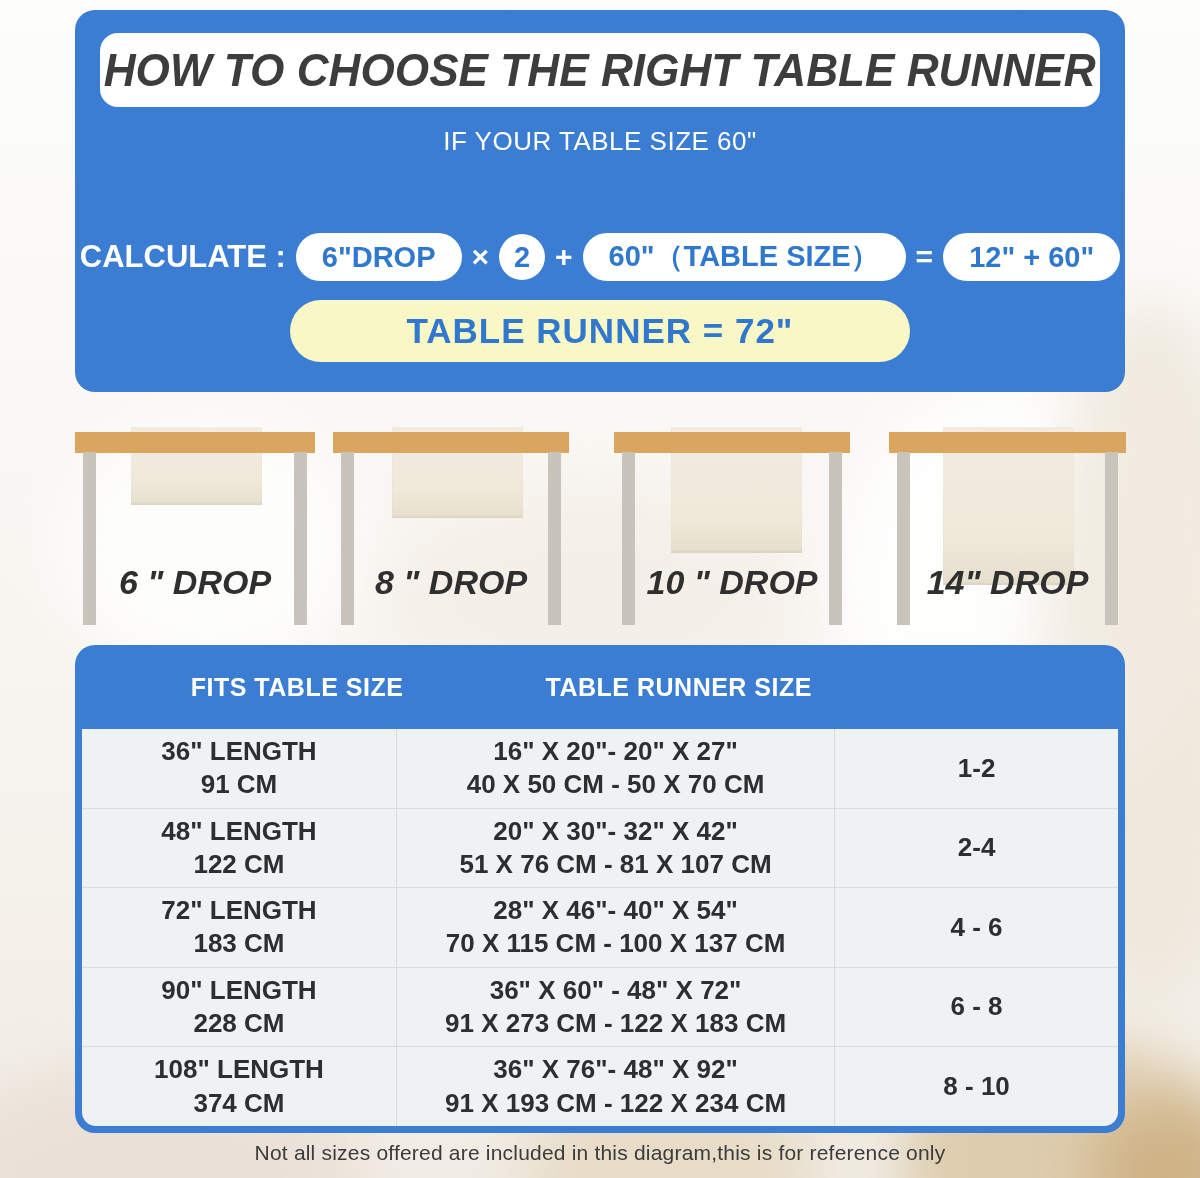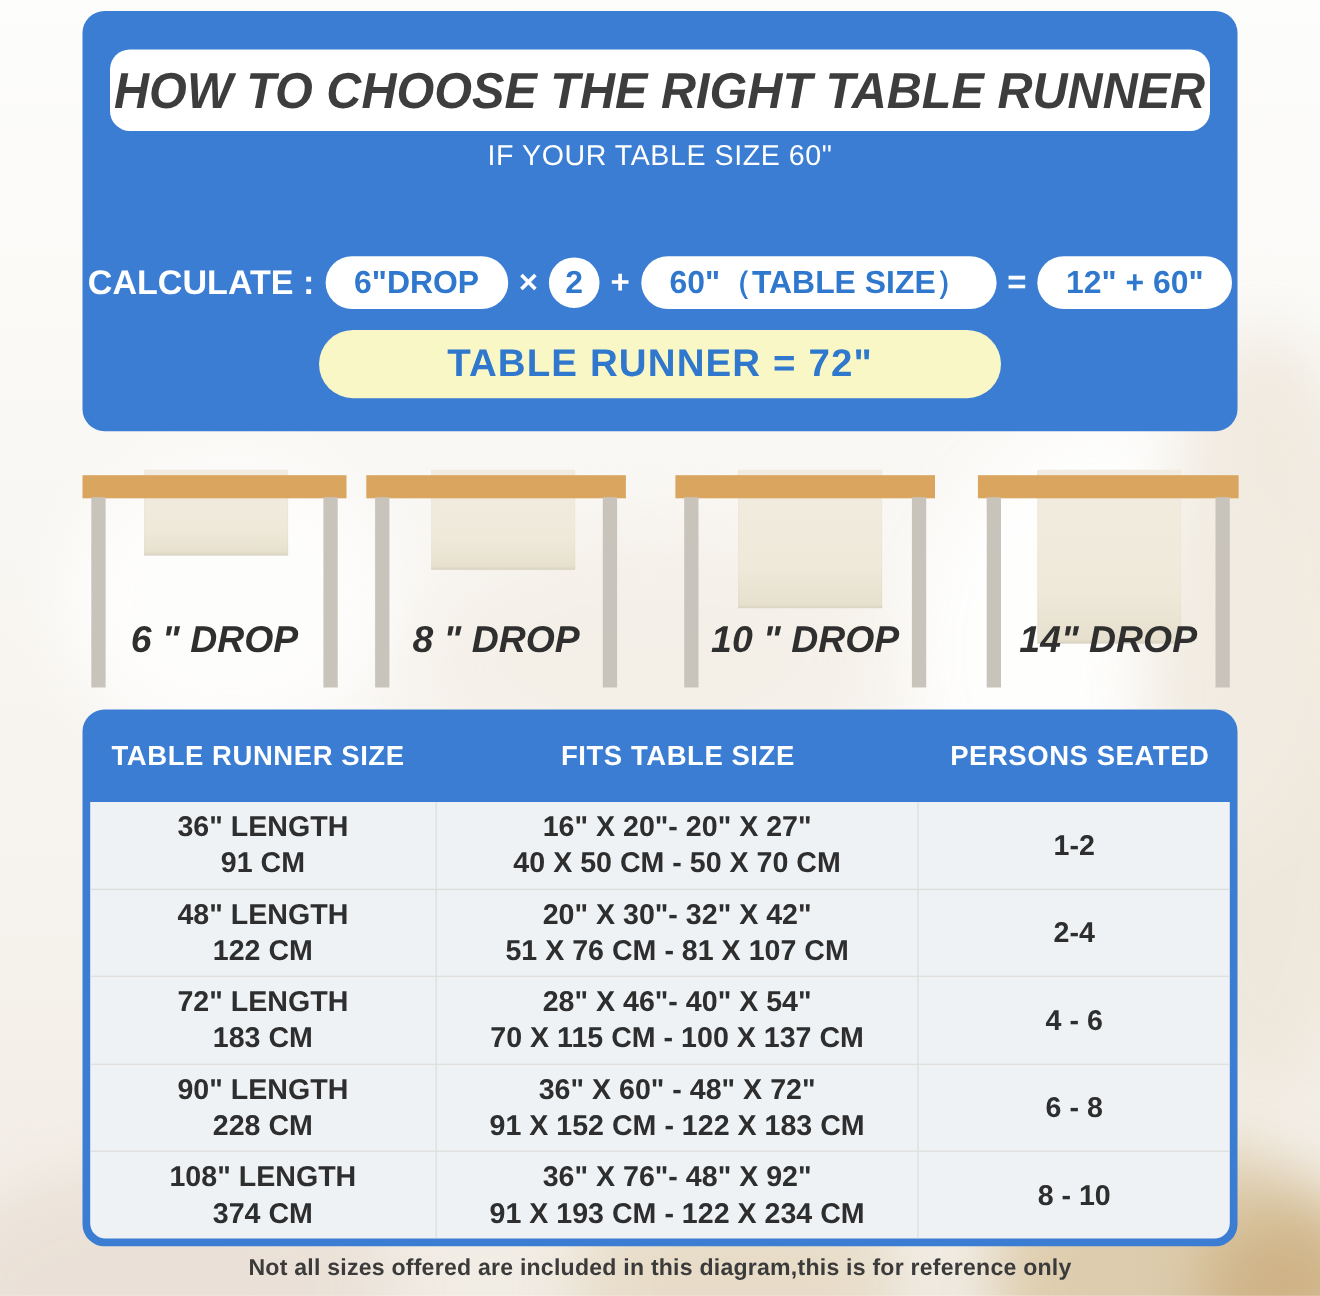--- a/index.html
+++ b/index.html
@@ -35,21 +35,21 @@
   .layer{position:absolute;inset:0;z-index:1;}
 
   
   .top-panel{
     position:absolute;left:75px;top:10px;width:1050px;height:382px;
     background:var(--accent-blue);border-radius:20px;
   }
   .title-box{
     position:absolute;left:25px;top:23px;width:1000px;height:74px;
     background:#ffffff;border-radius:18px;
-    display:flex;align-items:center;justify-content:center;margin-top:12px;
+    display:flex;align-items:center;justify-content:center;
   }
   .title-box span{
     font-size:46px;font-weight:bold;font-style:italic;color:#3d3d3d;
     letter-spacing:0px;white-space:nowrap;transform:scaleX(.96);
   }
   .subtitle{
     position:absolute;left:0;width:100%;text-align:center;color:#ffffff;
     font-size:26px;font-weight:400;letter-spacing:.5px;
   }
   .subtitle.s1{top:116px;}
@@ -123,21 +123,21 @@
   .srow:last-child{border-bottom:none;}
   .scell{
     display:flex;flex-direction:column;align-items:center;justify-content:center;
     color:var(--text-dark);font-size:26px;font-weight:bold;line-height:1.28;
     text-align:center;white-space:nowrap;
   }
   .scell.c1,.scell.c2{border-right:1px solid var(--divider);}
 
   .footnote{
     position:absolute;left:0;top:1141px;width:100%;text-align:center;
-    font-size:21px;font-weight:bold;color:#3b3b3b;letter-spacing:.2px;
+    font-size:21px;font-weight:normal;color:#3b3b3b;letter-spacing:.2px;
   }
 </style>
 </head>
 <body>
 
 <div class="bg">
   <div class="blob b1"></div>
   <div class="blob b2"></div>
   <div class="blob b7"></div>
   <div class="blob b8"></div>
@@ -193,23 +193,22 @@
   <div class="illus i4">
     <div class="runner" style="height: 158px;"></div>
     <div class="tabletop"></div>
     <div class="leg l"></div>
     <div class="leg r"></div>
     <div class="drop-label">14" DROP</div>
   </div>
 
   <section class="size-panel">
     <div class="size-header">
+      <div class="hcell c2">FITS TABLE SIZE</div>
       <div class="hcell c1">TABLE RUNNER SIZE</div>
-      <div class="hcell c2">FITS TABLE SIZE</div>
-      <div class="hcell c3">PERSONS SEATED</div>
     </div>
     <div class="size-body">
 
       <div class="srow">
         <div class="scell c1">
           <span>36" LENGTH</span>
           <span>91 CM</span>
         </div>
         <div class="scell c2">
           <span>16" X 20"- 20" X 27"</span>
@@ -248,21 +247,21 @@
         </div>
       </div>
 
       <div class="srow">
         <div class="scell c1">
           <span>90" LENGTH</span>
           <span>228 CM</span>
         </div>
         <div class="scell c2">
           <span>36" X 60" - 48" X 72"</span>
-          <span>91 X 152 CM - 122 X 183 CM</span>
+          <span>91 X 273 CM - 122 X 183 CM</span>
         </div>
         <div class="scell c3">
           <span>6 - 8</span>
         </div>
       </div>
 
       <div class="srow">
         <div class="scell c1">
           <span>108" LENGTH</span>
           <span>374 CM</span>

